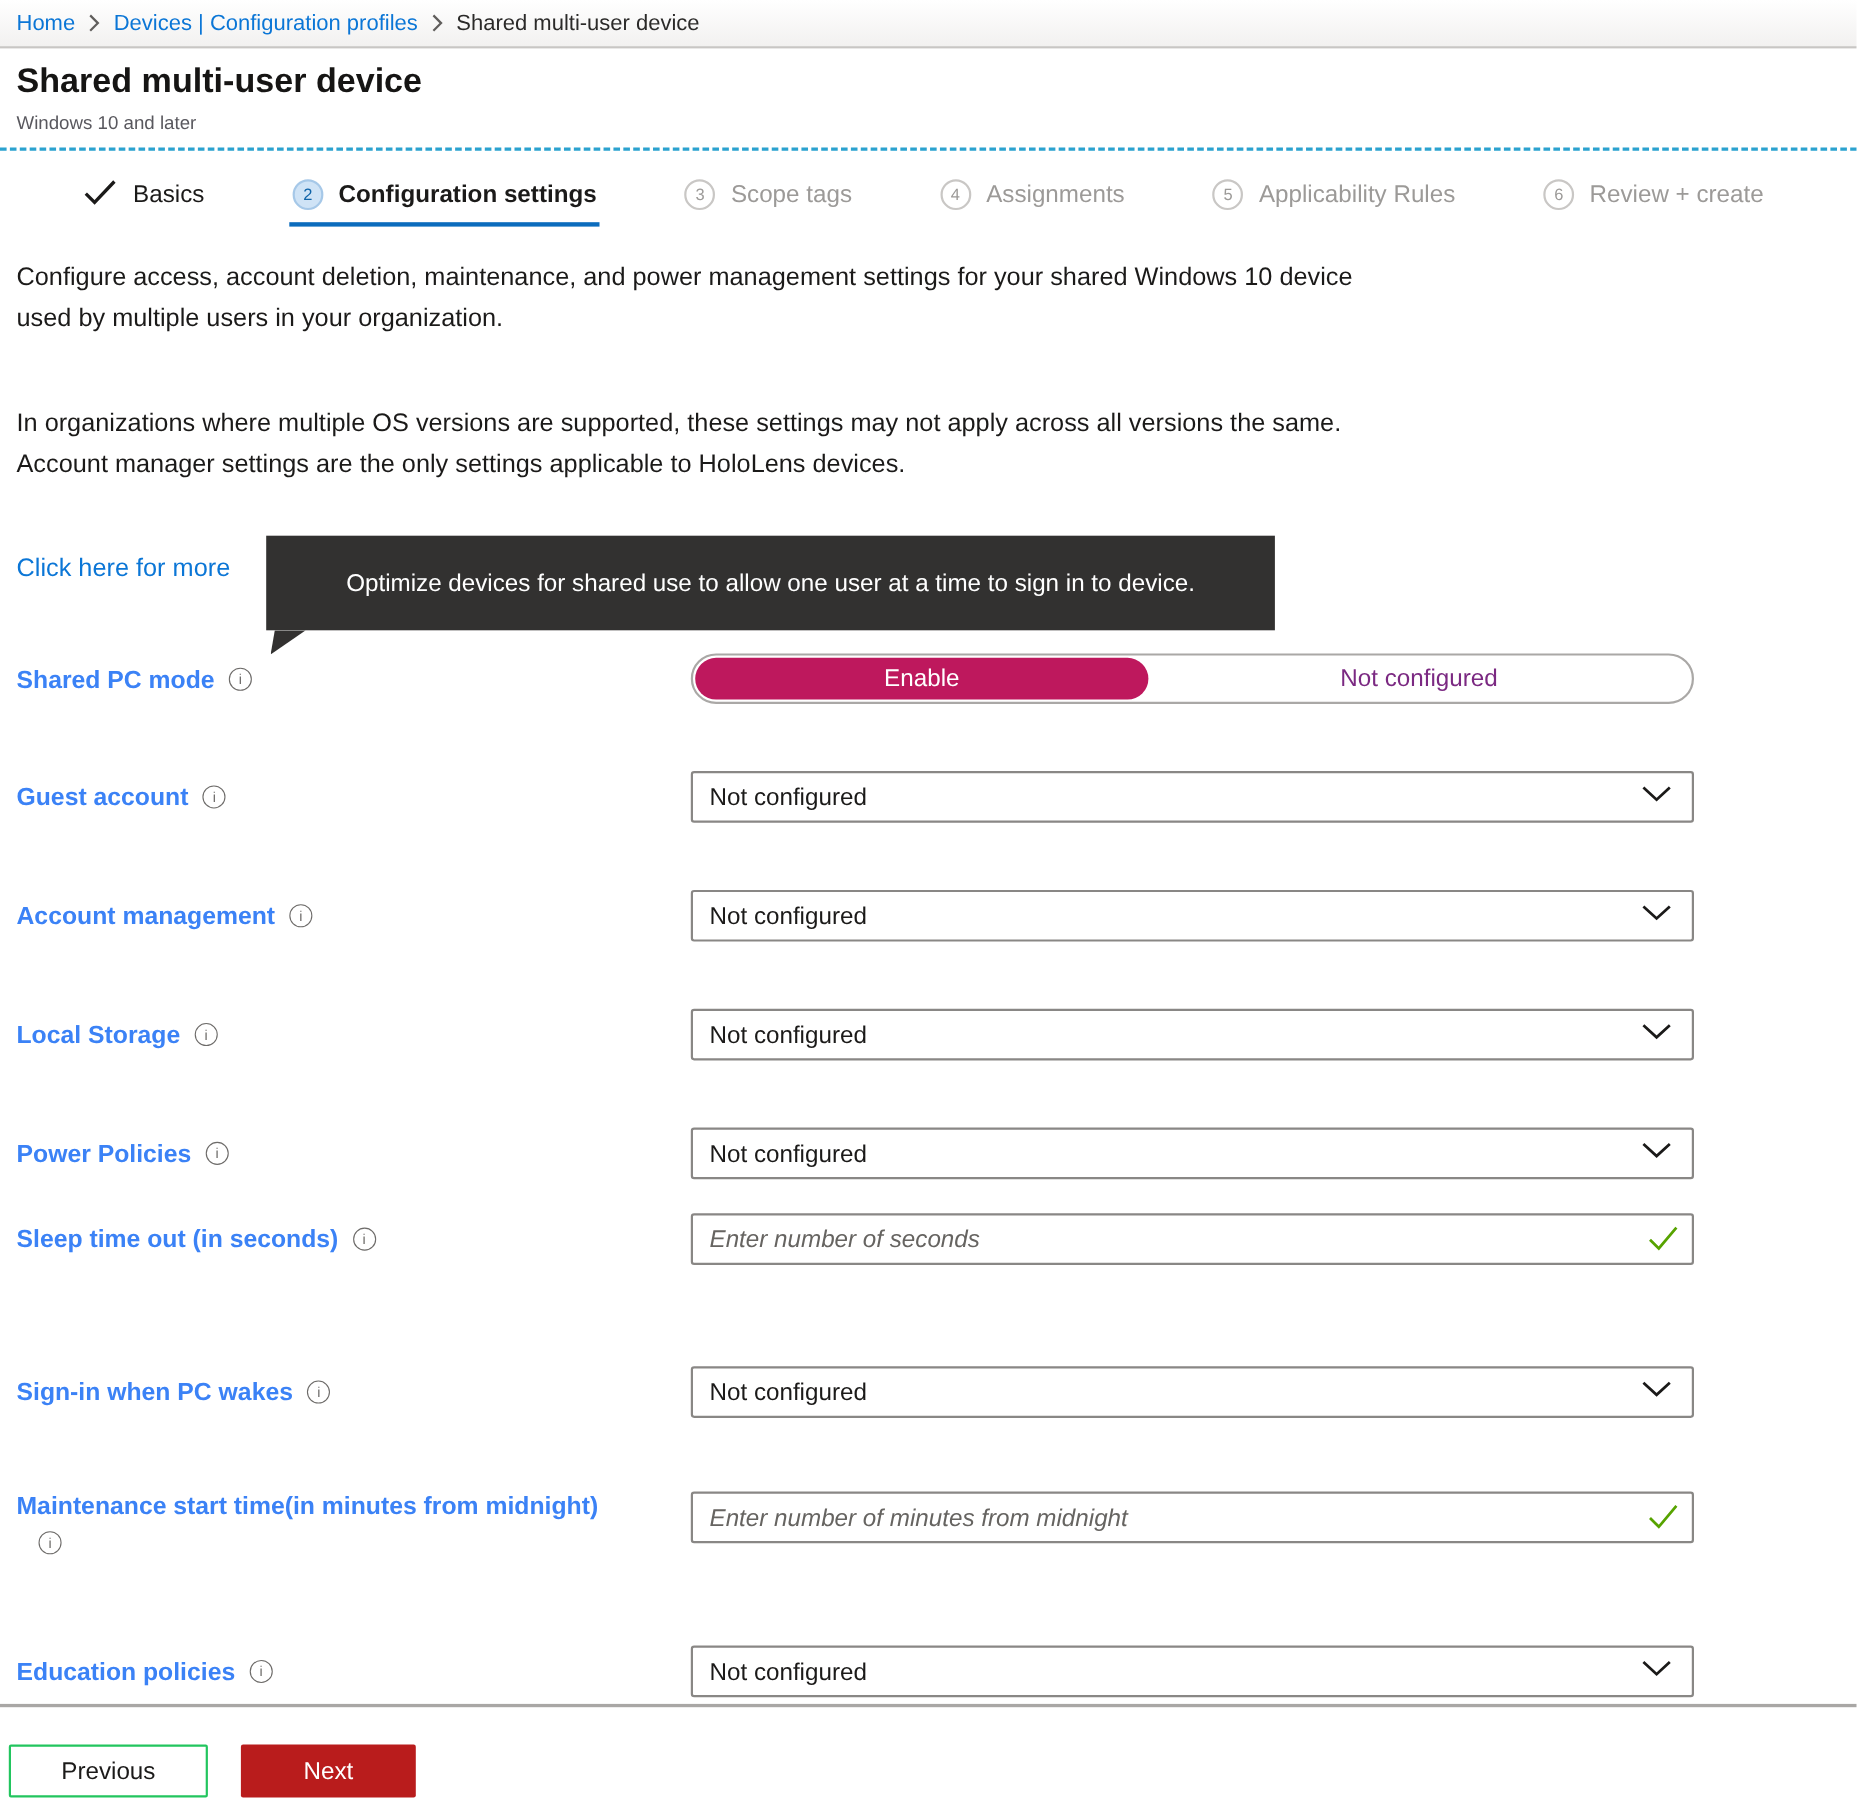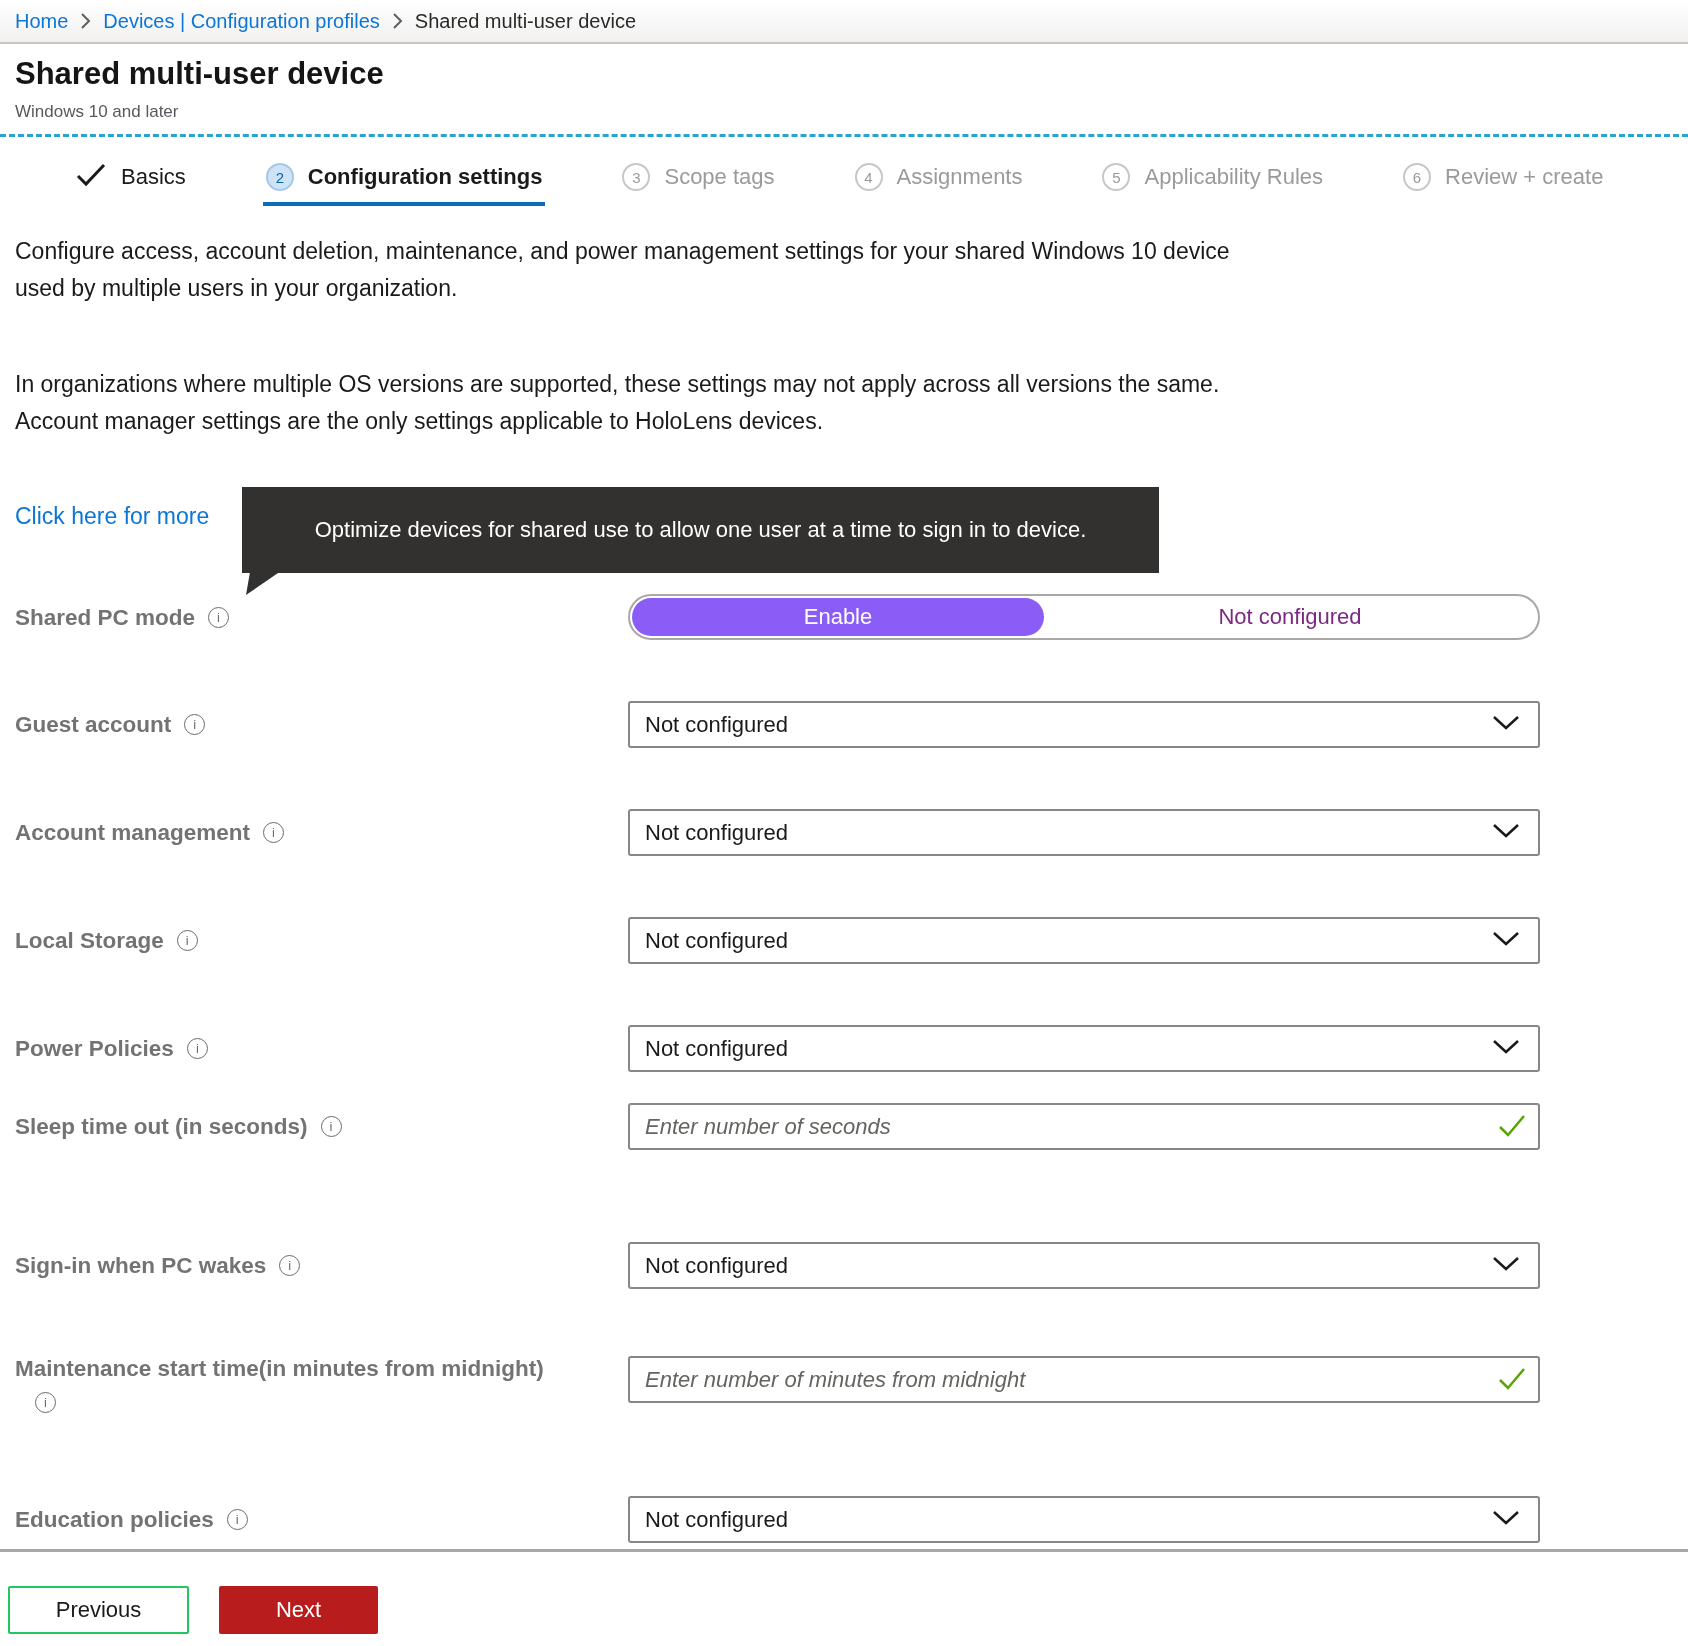--- a/index.html
+++ b/index.html
@@ -44,31 +44,31 @@
   .tooltip { position:absolute; top:487px; left:242px; width:917px; height:86px; background:#323130;
              color:#fff; font-size:22px; display:flex; align-items:center; justify-content:center;
              white-space:nowrap; z-index:5; }
   .tooltip-tail { position:absolute; left:4px; top:86px; width:32px; height:22px; background:#323130;
              clip-path:polygon(12% 0, 100% 0, 0 100%); }
 
   
   .row { position:absolute; left:0; width:100%; }
   .lblcell { position:absolute; left:15px; top:0; width:600px; display:flex; align-items:center;
              height:47px; gap:13px; }
-  .lbl { font-size:22.5px; font-weight:600; color:#737373; }
+  .lbl { font-size:22.5px; font-weight:600; color:#3b82f6; }
   .info { width:21px; height:21px; border-radius:50%; border:1.5px solid #6d6b69; color:#6d6b69;
           font-size:13px; display:inline-flex; align-items:center; justify-content:center;
           flex:none; cursor:pointer; font-style:normal; }
   .ctrl { position:absolute; left:628px; top:0; width:912px; }
 
   
   .toggle { height:46px; border:2px solid #aaa8a6; border-radius:23px; background:#fff;
             display:flex; position:relative; }
   .seg-on { position:absolute; left:2px; top:2px; width:412px; height:38px; border-radius:20px;
-            background:#8b5cf6; color:#fff; font-size:22px; display:flex; align-items:center;
+            background:#be185d; color:#fff; font-size:22px; display:flex; align-items:center;
             justify-content:center; cursor:pointer; }
   .seg-off { position:absolute; left:414px; right:2px; top:2px; height:38px; color:#7b2982;
             font-size:22px; display:flex; align-items:center; justify-content:center; cursor:pointer; }
 
   
   .dd { height:47px; border:2px solid #898785; border-radius:3px; background:#fff; display:flex;
         align-items:center; padding:0 18px 0 15px; cursor:pointer; }
   .ddv { font-size:22px; color:#1b1a19; flex:1; }
   .chev { flex:none; }
 

